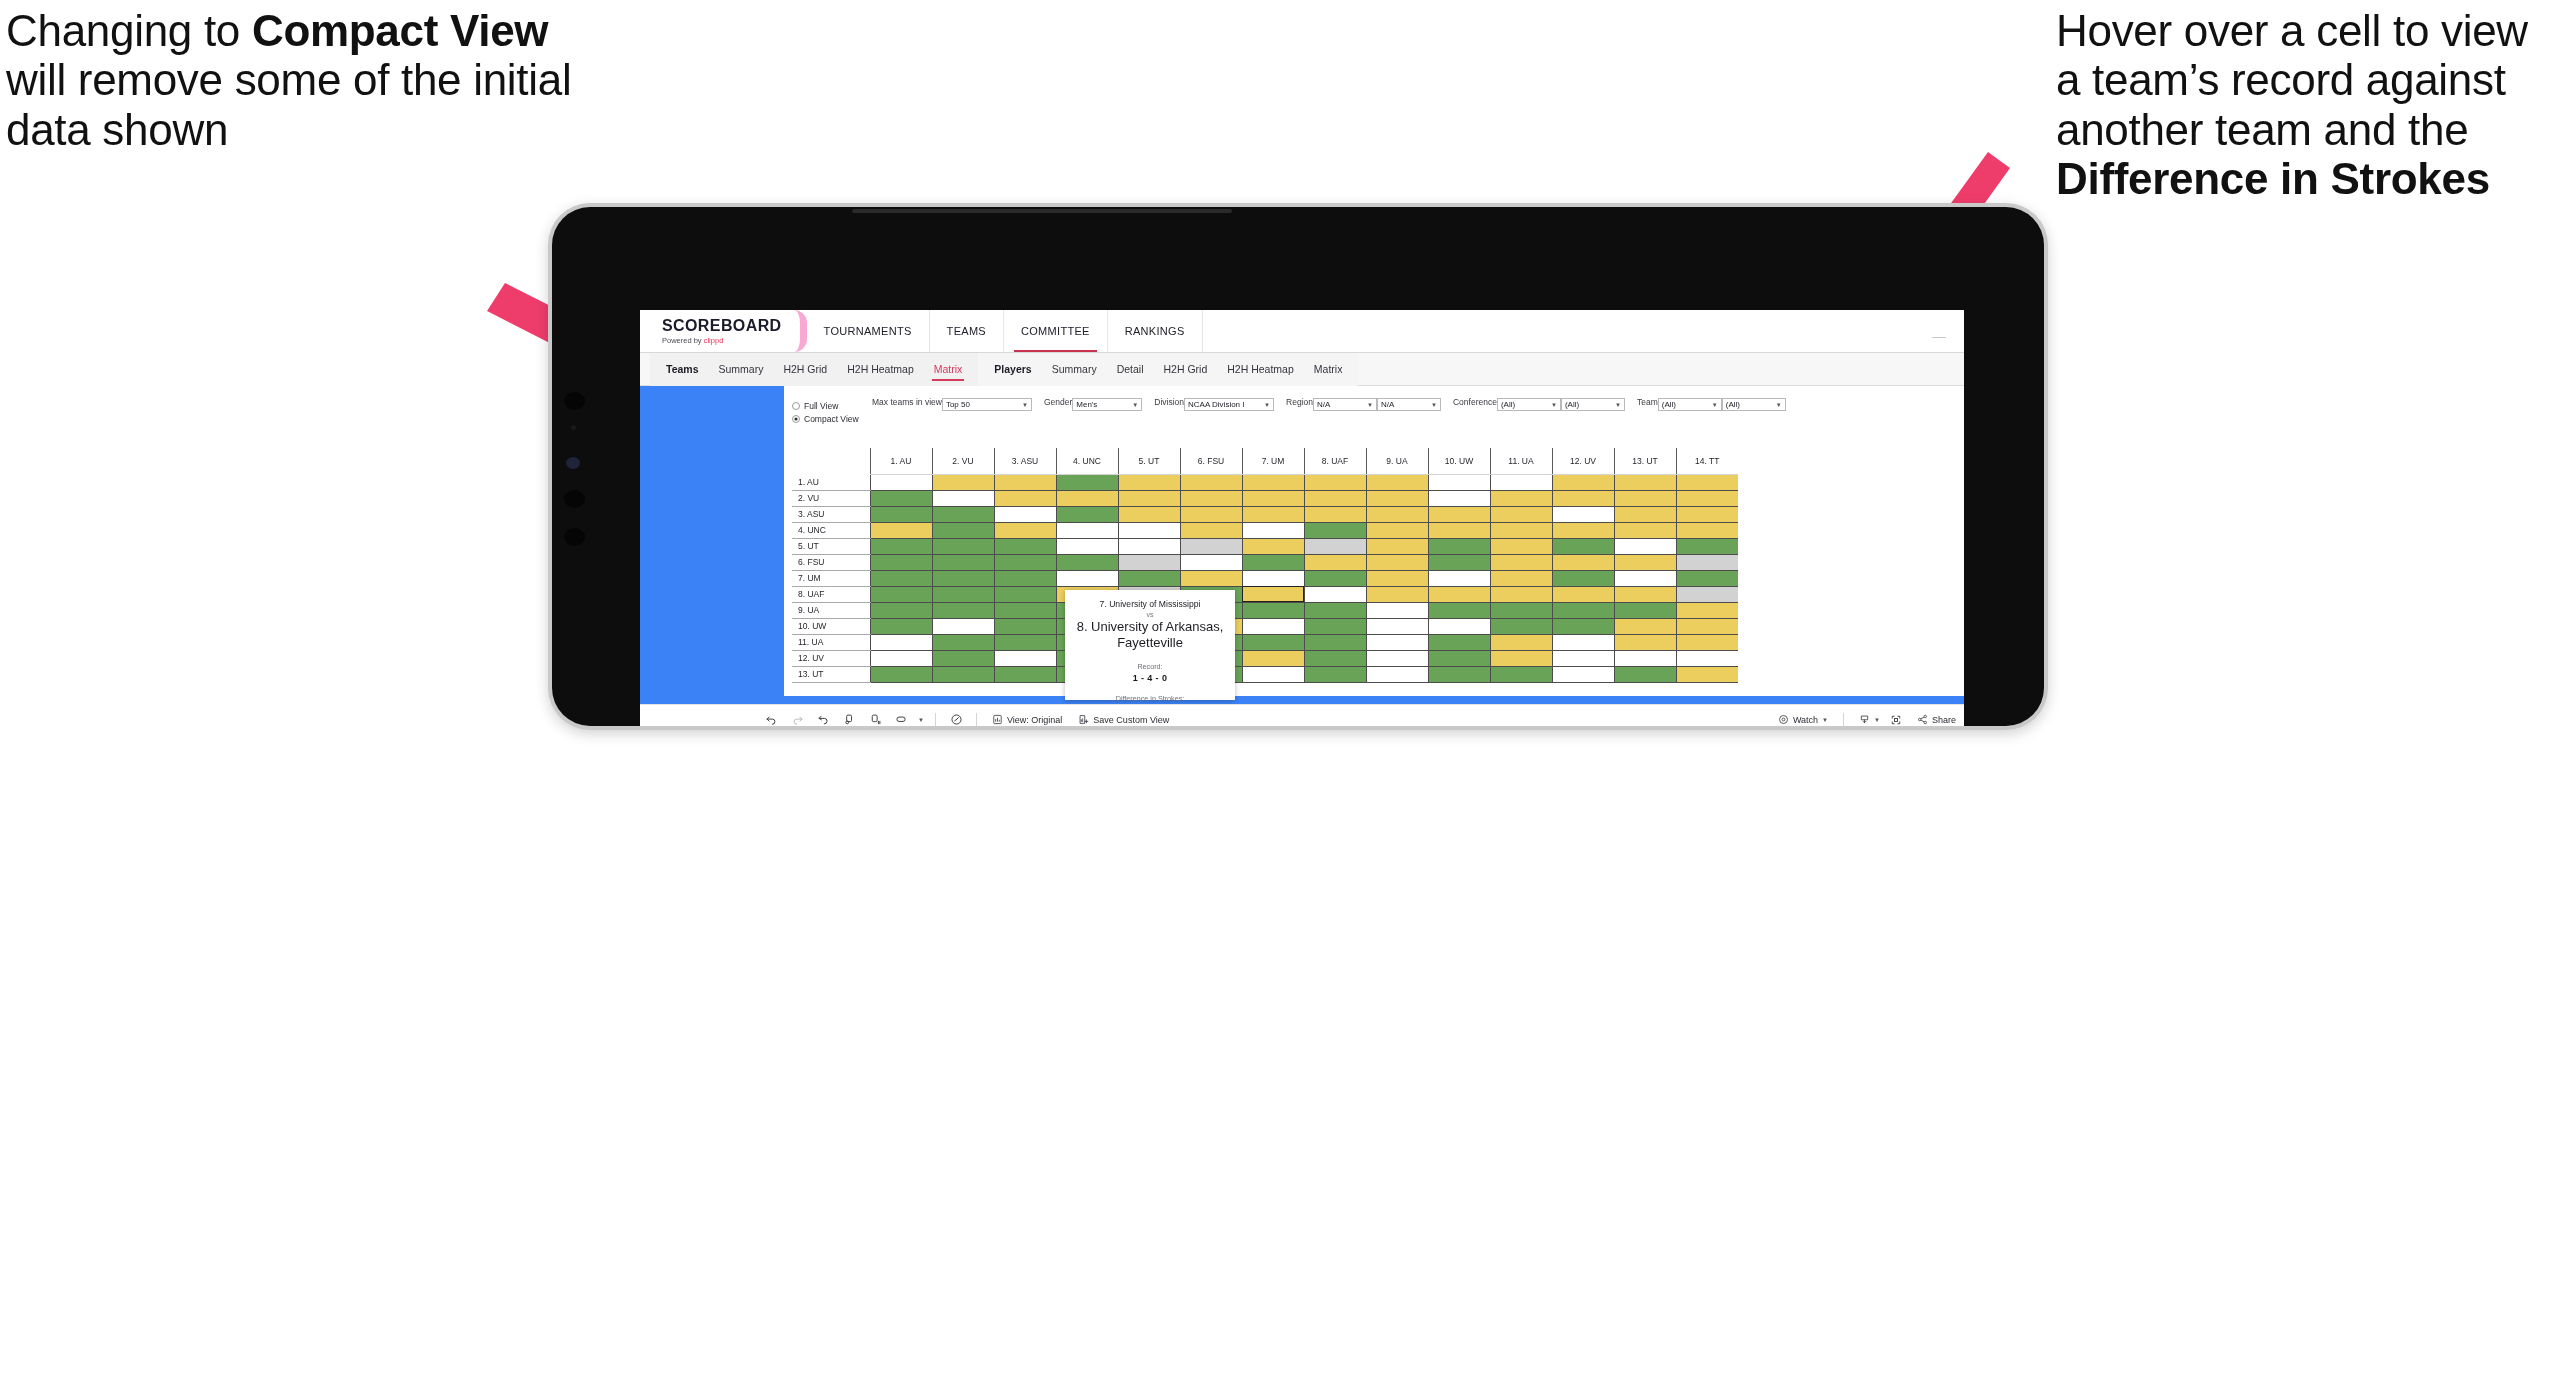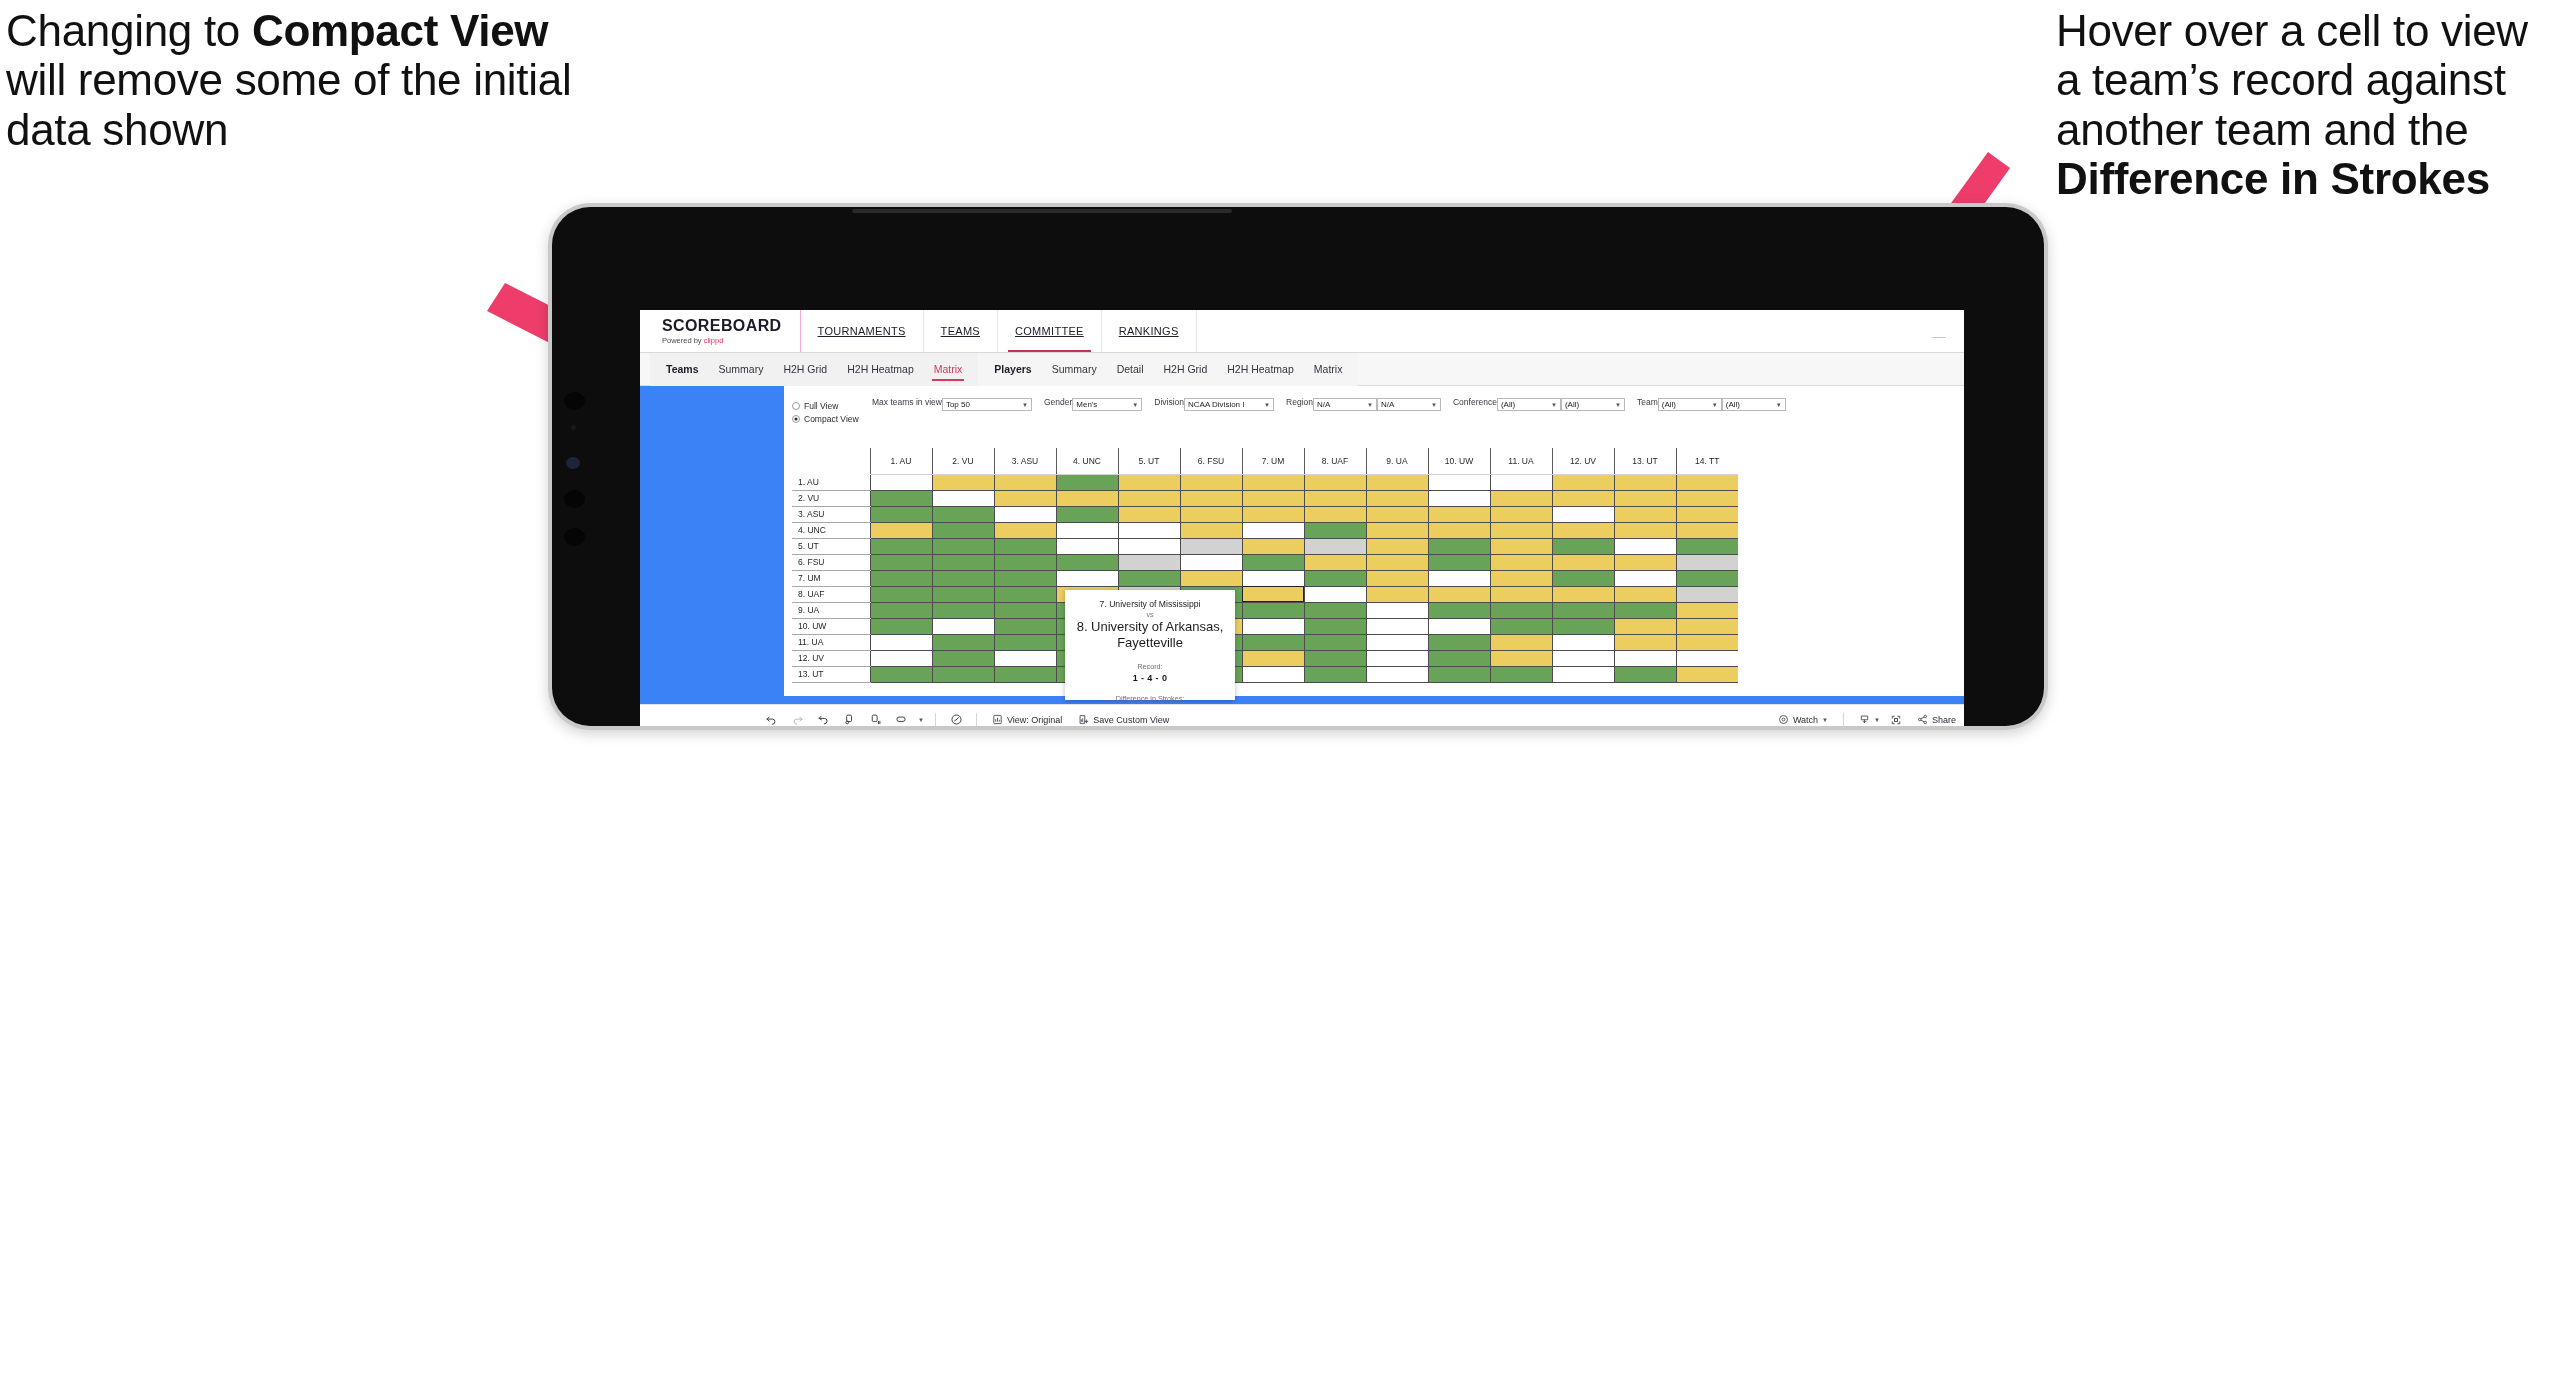--- a/index.html
+++ b/index.html
@@ -67,35 +67,35 @@
   }
 
   
   #topnav {
     height: 43px; background: #fff; border-bottom: 1px solid #d8d8d8;
     display: flex; align-items: stretch; position: relative;
   }
   #brand {
     display: flex; flex-direction: column; justify-content: center;
     padding: 0 18px 0 22px; min-width: 120px;
-    border-right: 1px solid #f9a8d4;
+    border-right: 7px solid #f9a8d4;
+    border-radius: 13px;
   }
   #brand-title {
     font-family: "Liberation Sans", sans-serif;
     font-weight: 700; font-size: 16px; letter-spacing: 0.4px; color: #1b1b2b;
     line-height: 1;
   }
   #brand-sub { font-size: 7.5px; color: #4a4a55; margin-top: 3px; line-height: 1; }
   #brand-sub .clippd { color: #e8375a; font-weight: 400; }
   .topnav-item {
     display: flex; align-items: center; padding: 0 17px;
     font-size: 11px; color: #20202c; letter-spacing: 0.3px;
     border-right: 1px solid #e6e6e6; position: relative; cursor: pointer;
     white-space: nowrap;
-    text-decoration: underline;
   }
   .topnav-item.active::after {
     content: ""; position: absolute; left: 10px; right: 10px; bottom: 0;
     height: 2px; background: #c8324f;
   }
   #topnav-spacer { flex: 1; border-right: none; }
   #topnav-minimize {
     position: absolute; right: 18px; top: 27px; width: 14px; height: 1px;
     background: #c8c8c8;
   }

